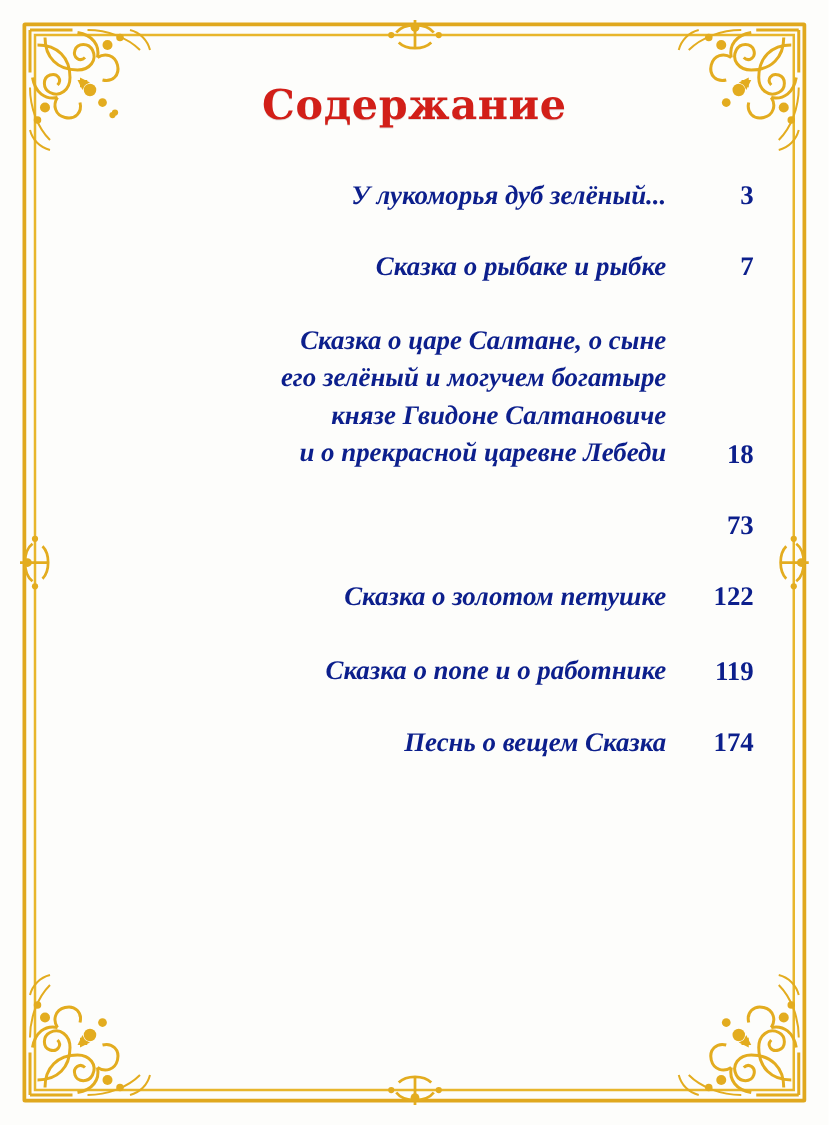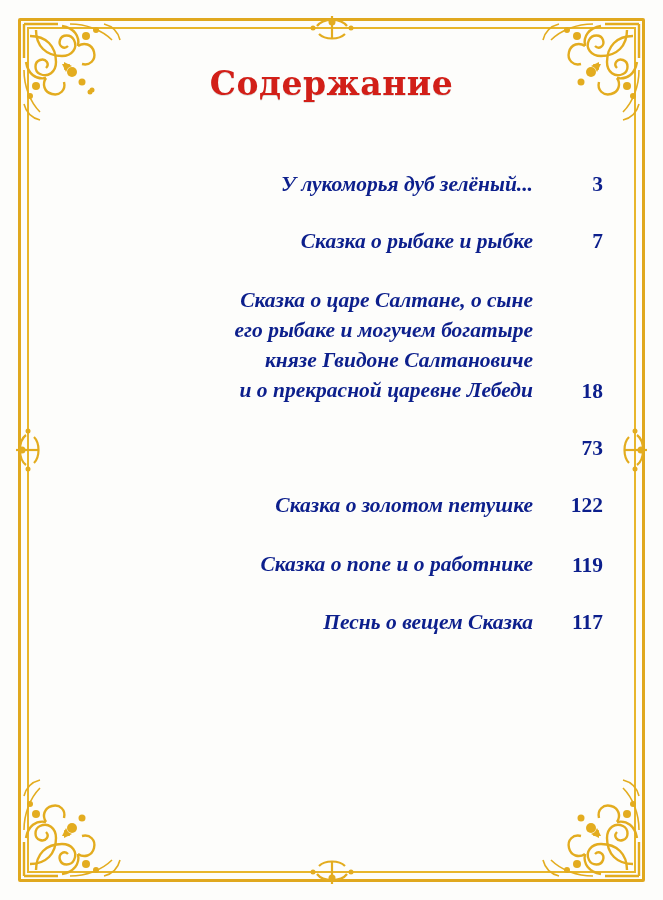--- a/index.html
+++ b/index.html
@@ -82,21 +82,21 @@
     font-size: 33px;
     font-weight: bold;
     font-family: "DejaVu Serif", serif;
     letter-spacing: 0.5px;
     margin-top: 18px;
     margin-bottom: 0;
     text-shadow: 0 1px 0 rgba(0,0,0,0.12);
   }
 
   .toc-list {
-    margin-top: 68px;
+    margin-top: 40px;
   }
 
   .toc-entry {
     display: flex;
     align-items: flex-end;
     justify-content: flex-end;
     margin-bottom: 30px;
   }
   .toc-entry .label {
     flex: 1 1 auto;
@@ -316,21 +316,21 @@
       </div>
 
       <div class="toc-entry">
         <div class="label">Сказка о рыбаке и рыбке</div>
         <div class="page-num">7</div>
       </div>
 
       <div class="toc-entry multiline">
         <div class="label">
           <div>Сказка о царе Салтане, о сыне</div>
-          <div>его рыбаке и могучем богатыре</div>
+          <div>его зелёный и могучем богатыре</div>
           <div>князе Гвидоне Салтановиче</div>
           <div>и о прекрасной царевне Лебеди</div>
         </div>
         <div class="page-num">18</div>
       </div>
 
       <div class="toc-entry multiline">
         <div class="label">
         </div>
         <div class="page-num">73</div>
@@ -343,18 +343,18 @@
 
       <div class="toc-entry multiline">
         <div class="label">
           <div>Сказка о попе и о работнике</div>
         </div>
         <div class="page-num">119</div>
       </div>
 
       <div class="toc-entry">
         <div class="label">Песнь о вещем Сказка</div>
-        <div class="page-num">117</div>
+        <div class="page-num">174</div>
       </div>
 
     </div>
   </div>
 </div>
 
 </body></html>

